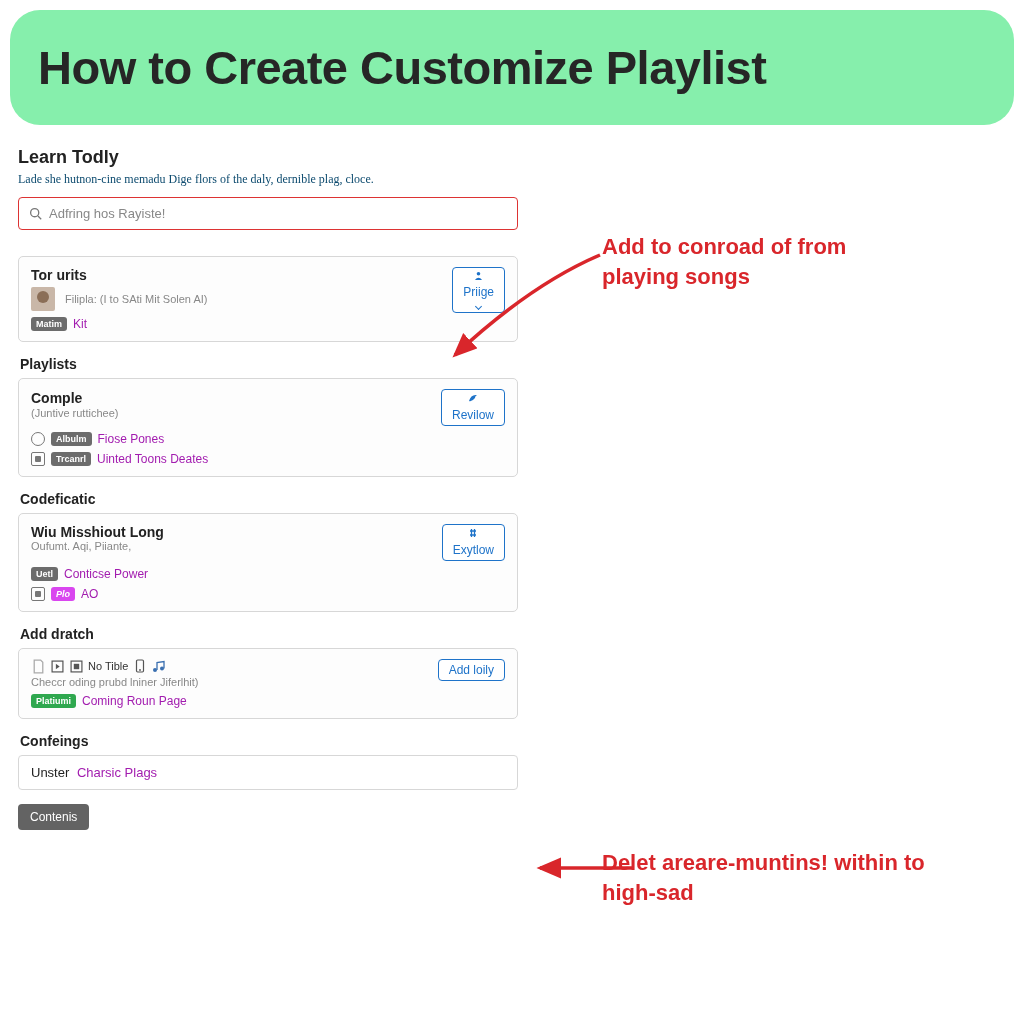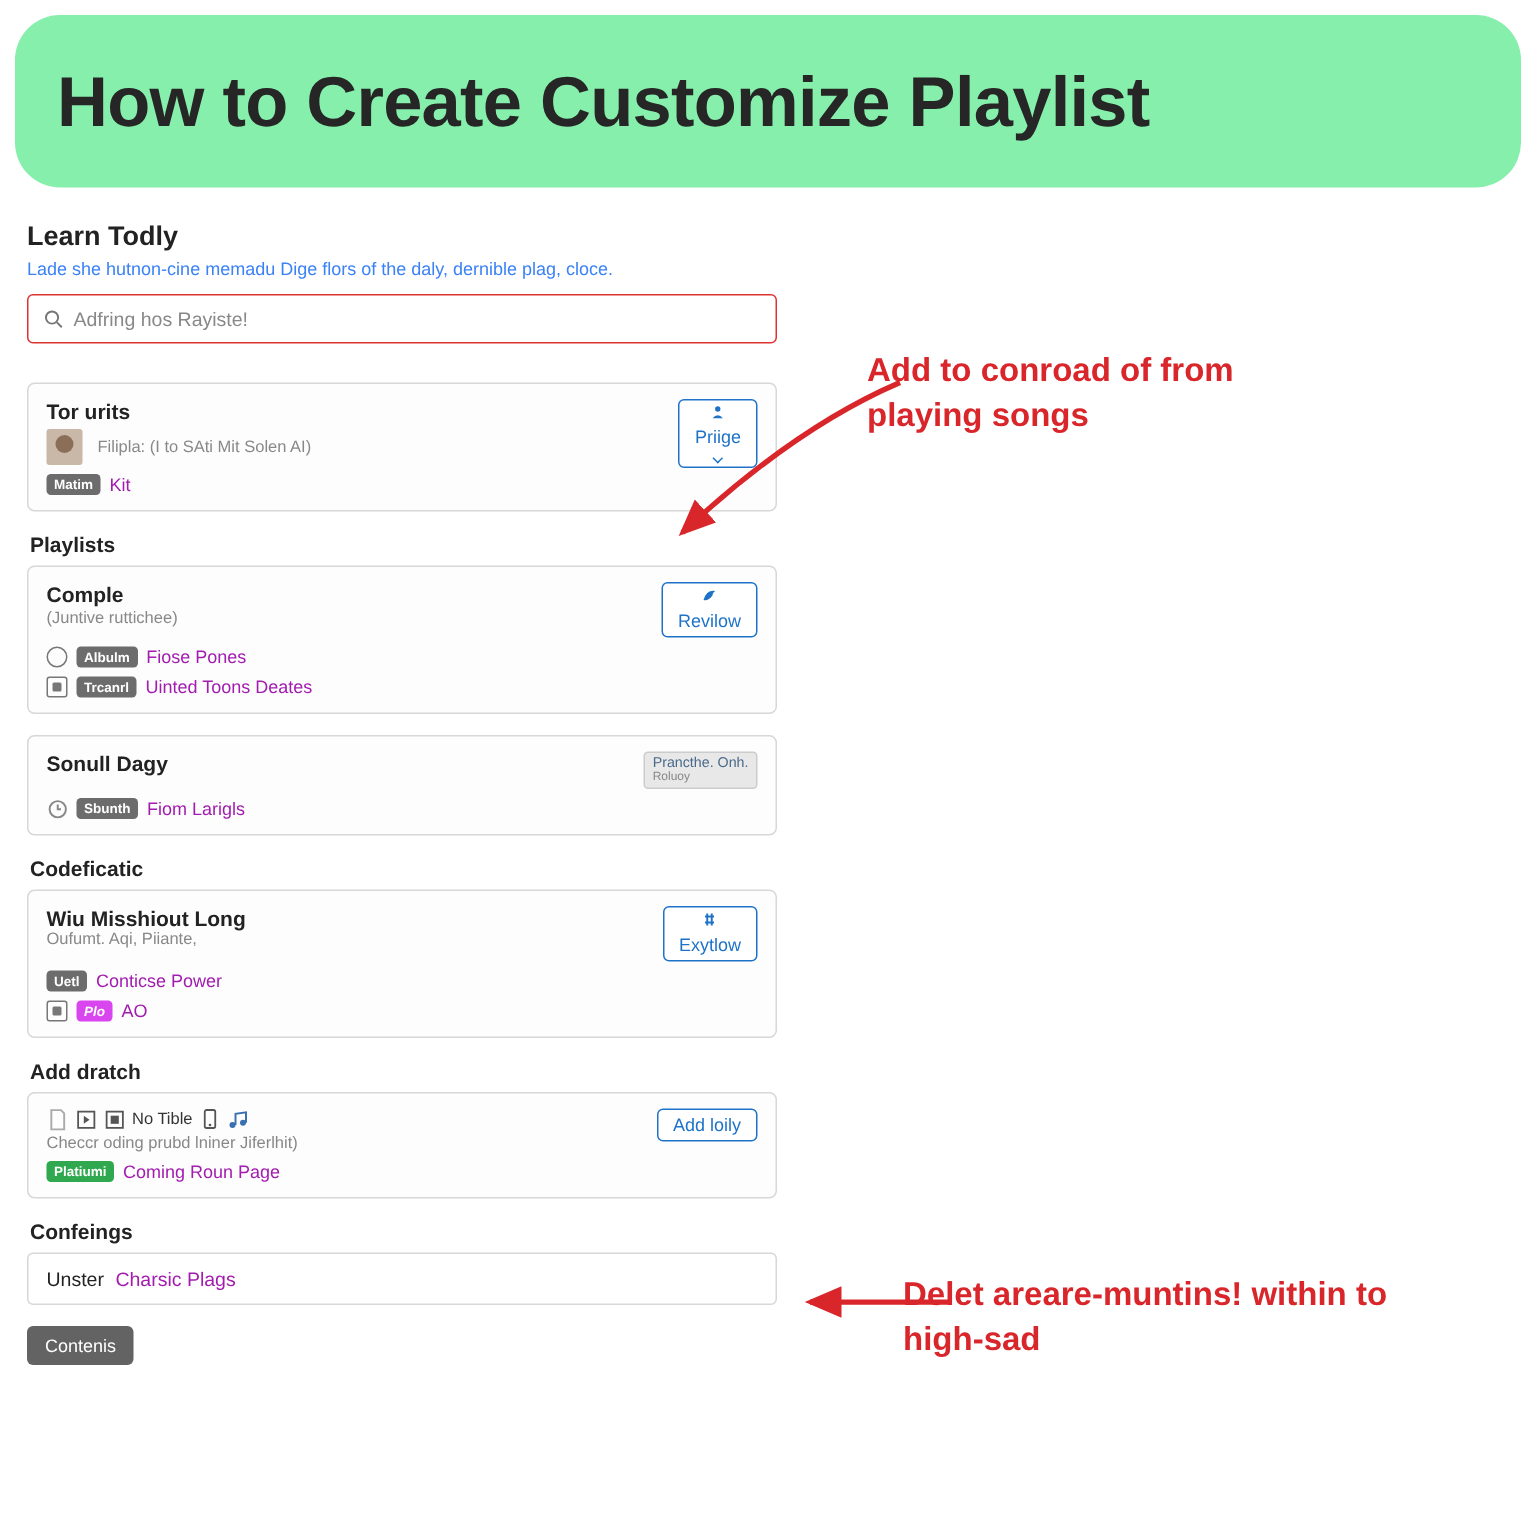--- a/index.html
+++ b/index.html
@@ -23,21 +23,21 @@
     font-weight: 800;
     letter-spacing: -0.5px;
     color: #262626;
   }
   .content {
     position: relative;
     padding: 0 18px 0 18px;
     width: 540px;
   }
   .section-title { font-size: 18px; font-weight: 700; margin-bottom: 4px; }
-  .sub-desc { font-size: 12px; color: #3b82f6; margin-bottom: 10px; }
+  .sub-desc { font-size: 12px; color: #0c4a6e; margin-bottom: 10px; font-family: Liberation Serif, serif; }
   .search-bar {
     border: 1px solid #d33;
     border-radius: 4px;
     padding: 8px 10px;
     display: flex;
     align-items: center;
     gap: 7px;
     font-size: 13px;
     color: #888;
     margin-bottom: 26px;
@@ -168,39 +168,20 @@
       <span class="link">Fiose Pones</span>
     </div>
     <div class="row">
       <span class="sq-ico"></span>
       <span class="pill">Trcanrl</span>
       <span class="link">Uinted Toons Deates</span>
     </div>
   </div>
 
   
-  <div class="card">
-    <div class="card-header">
-      <div class="card-title">Sonull Dagy</div>
-      <div class="mini-box">
-        <span>Prancthe. Onh.</span>
-        <span class="mini-sub">Roluoy</span>
-      </div>
-    </div>
-    <div class="row">
-      <span class="tiny-icon">
-        <svg width="13" height="13" viewBox="0 0 12 12">
-            <circle cx="6" cy="6" r="5" fill="none" stroke="#888" stroke-width="1.2"></circle>
-            <path d="M6 3 V6 H8" stroke="#888" stroke-width="1.2" fill="none"></path>
-          </svg>
-      </span>
-      <span class="pill">Sbunth</span>
-      <span class="link">Fiom Larigls</span>
-    </div>
-  </div>
 
   <div class="sec-label">Codeficatic</div>
 
   
   <div class="card">
     <div class="card-header">
       <div>
         <div class="card-title">Wiu Misshiout Long</div>
         <div class="card-sub">Oufumt. Aqi, Piiante,</div>
       </div>
@@ -278,21 +259,21 @@
     <span>Unster</span>
     <span class="link">Charsic Plags</span>
   </div>
 
   <div class="footer-btn">
     <span>Contenis</span>
   </div>
 
 </div>
 
-<div class="annot" style="left:578px; top:232px; width:260px;">Add to conroad of from playing songs</div>
+<div class="annot" style="left:602px; top:232px; width:260px;">Add to conroad of from playing songs</div>
 <svg class="arrow" style="left:440px; top:250px;" width="180" height="120">
   <defs>
       <marker id="ah1" markerWidth="8" markerHeight="8" refX="6" refY="3" orient="auto">
         <path d="M0 0 L7 3 L0 6 Z" fill="#d9262b"></path>
       </marker>
     </defs>
   <path d="M160 5 Q90 35 15 105" stroke="#d9262b" stroke-width="3.5" fill="none" marker-end="url(#ah1)"></path>
 </svg>
 
 <div class="annot" style="left:602px; top:848px; width:380px;">Delet areare-muntins! within to high-sad</div>

